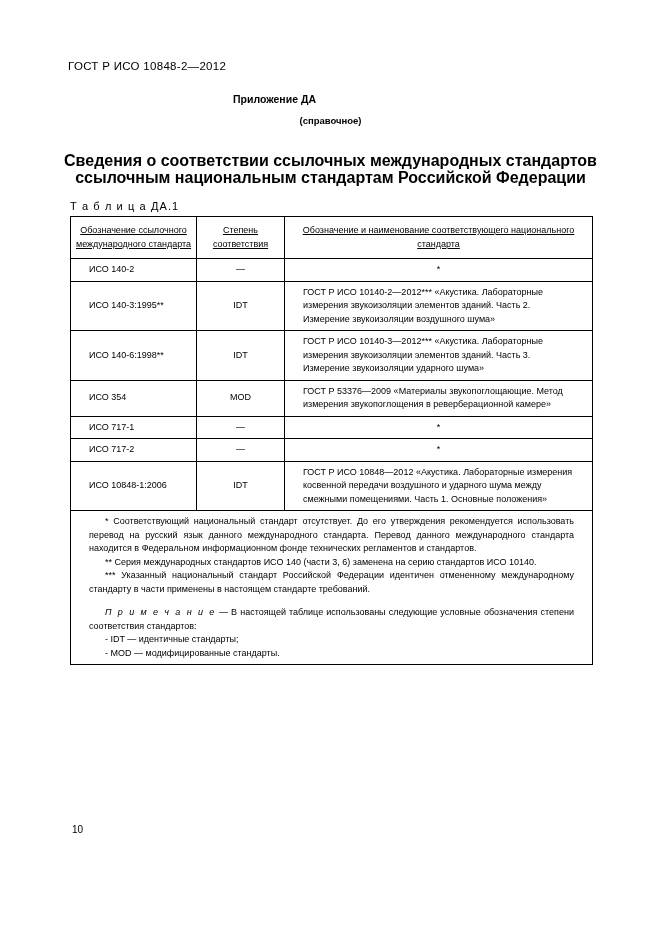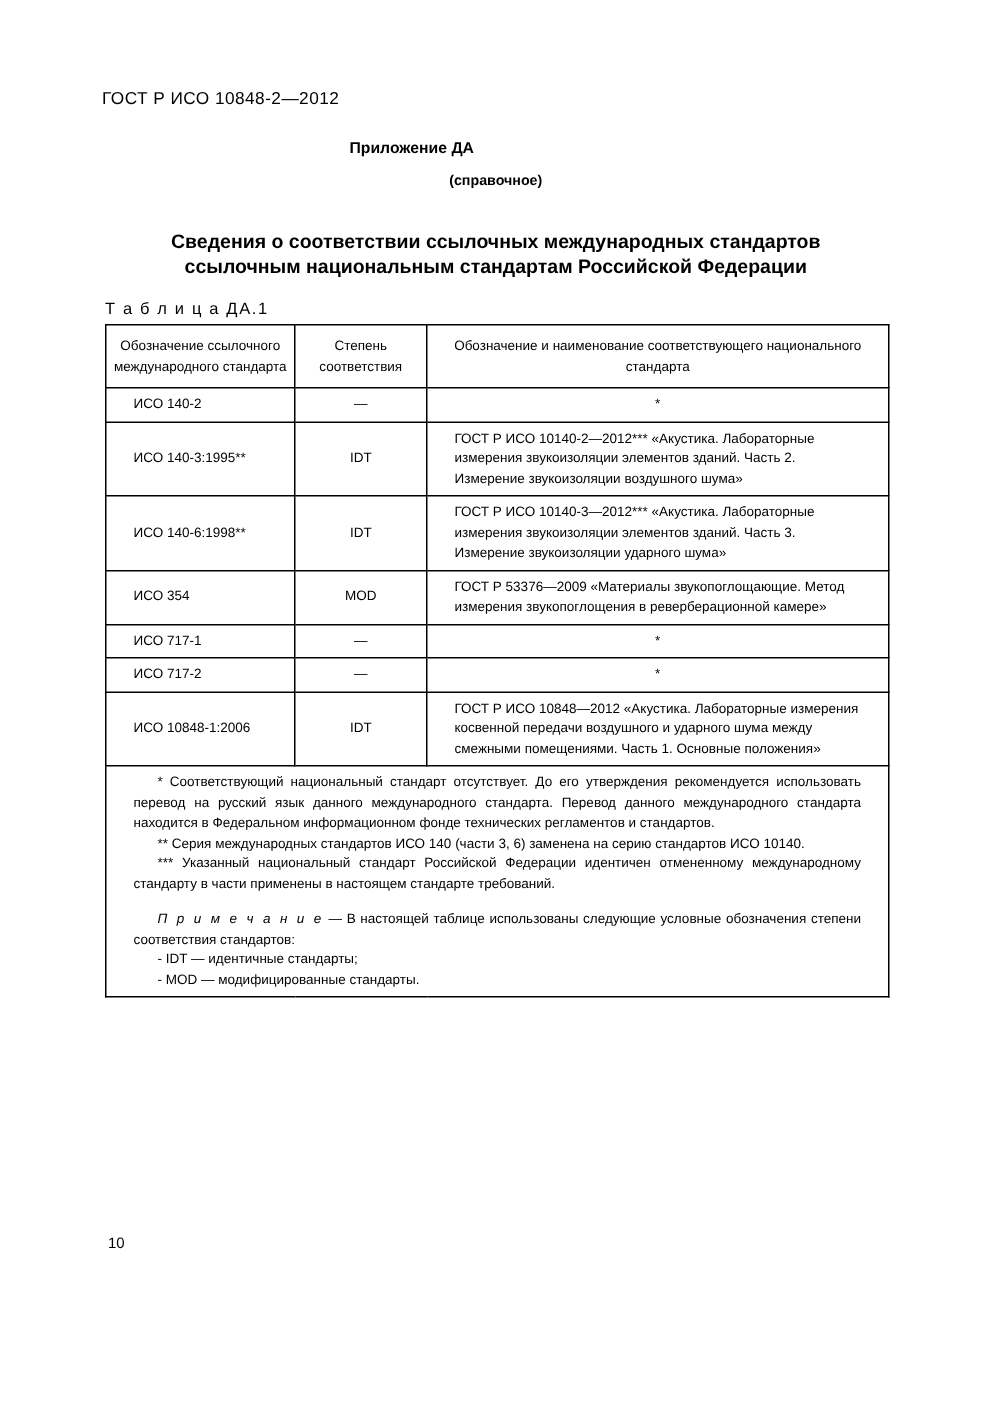--- a/index.html
+++ b/index.html
@@ -46,21 +46,21 @@
     text-align: center;
     font-size: 9.5px;
     font-weight: bold;
   }
   .doc-title {
     position: absolute;
     left: 0;
     top: 152px;
     width: 661px;
     text-align: center;
-    font-size: 13px;
+    font-size: 16px;
     font-weight: bold;
     line-height: 17px;
   }
   .table-caption {
     position: absolute;
     left: 70px;
     top: 200px;
     font-size: 11px;
     letter-spacing: 1.1px;
   }
@@ -76,20 +76,21 @@
     border: 1px solid #000000;
     font-size: 9px;
     vertical-align: middle;
     padding: 4px 18px;
     line-height: 13.5px;
   }
   table.main th {
     font-weight: normal;
     text-align: center;
     padding: 7px 4px;
+    text-decoration: underline;
   }
   col.c1 { width: 126px; }
   col.c2 { width: 88px; }
   col.c3 { width: 308px; }
   td.c-left {
     text-align: left;
     padding-left: 14px;
   }
   td.c-center {
     text-align: center;

